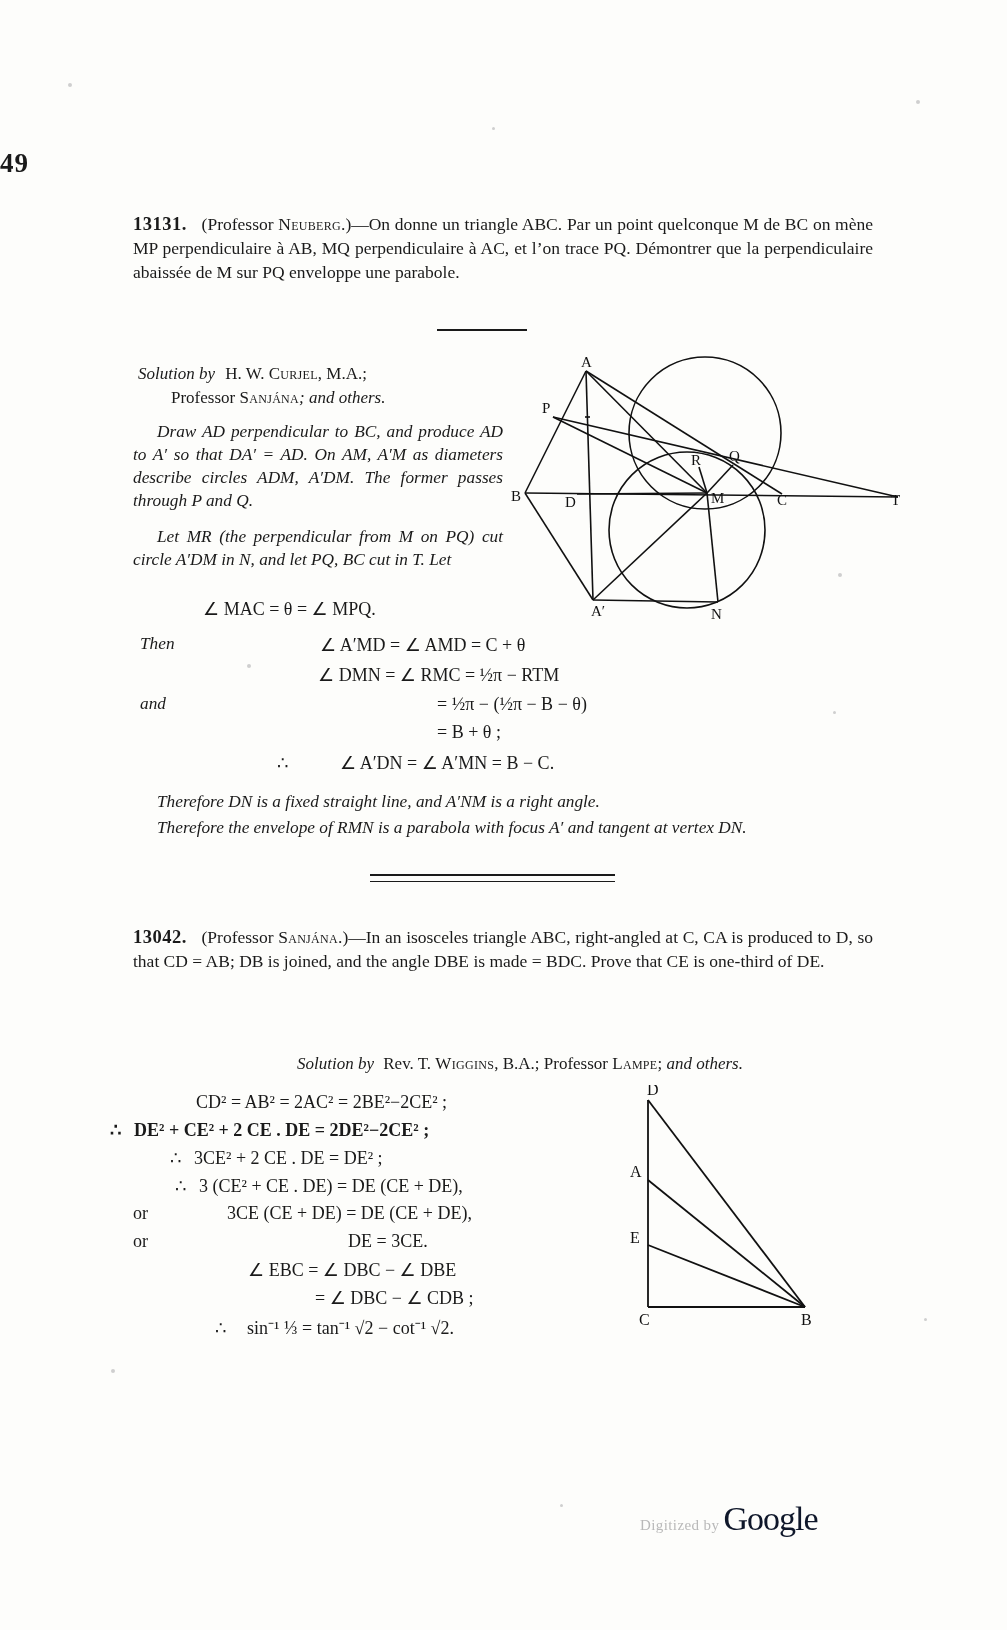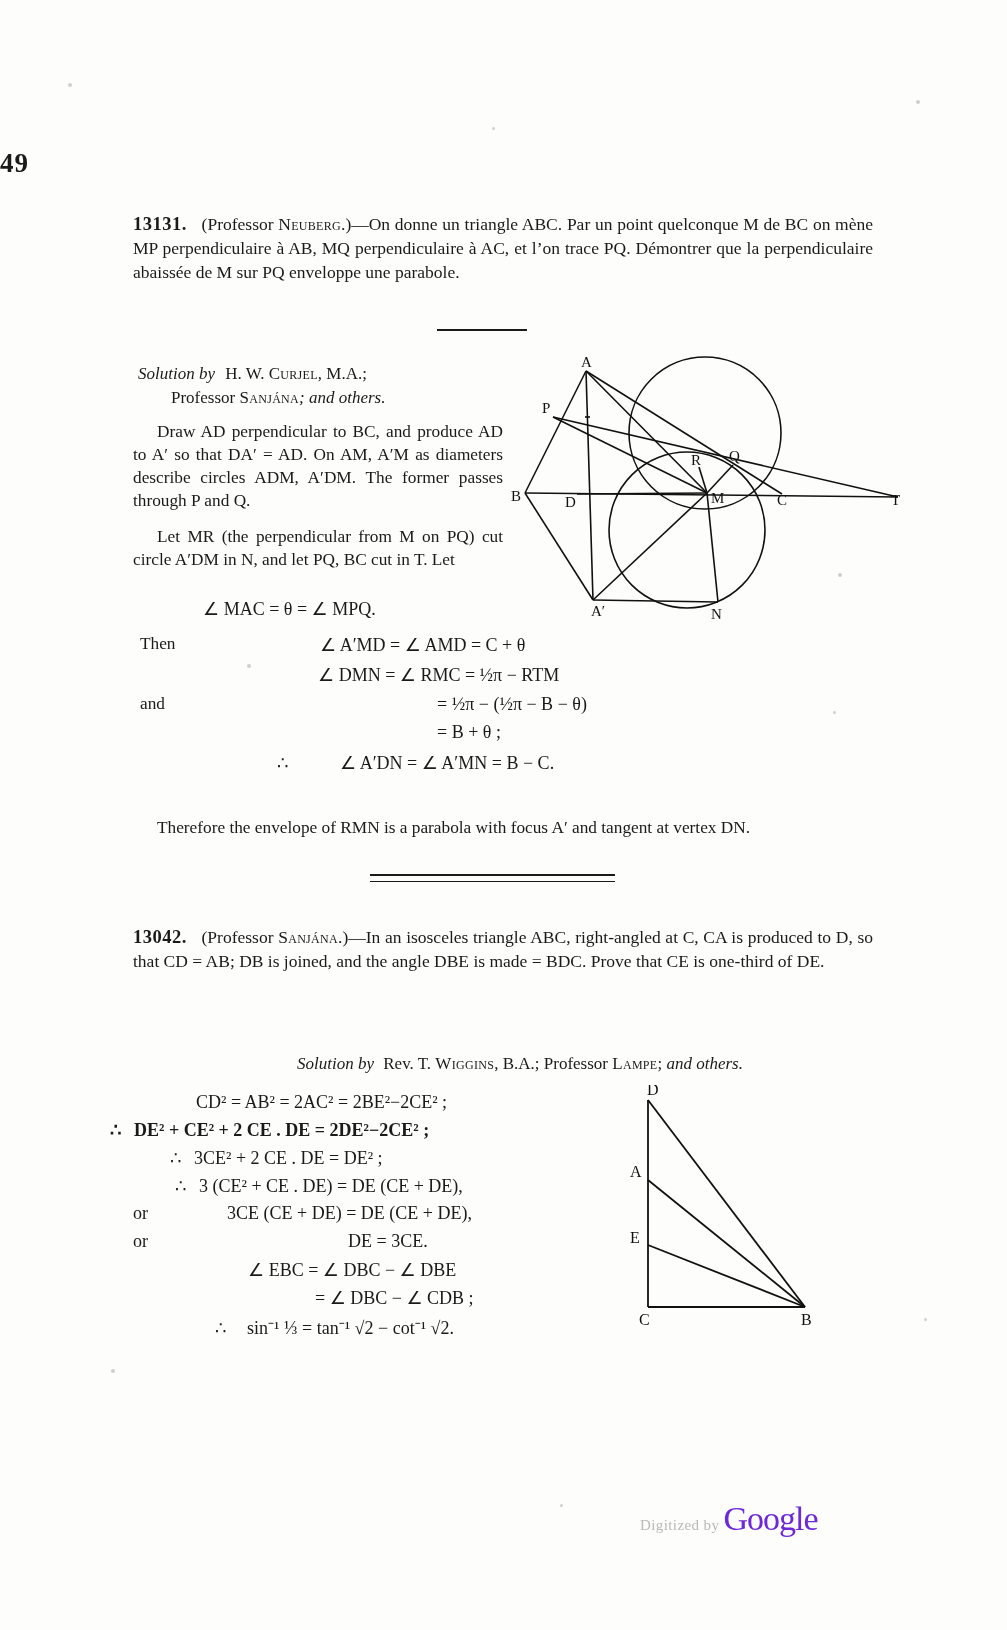--- a/index.html
+++ b/index.html
@@ -33,33 +33,33 @@
 
   .rule1 {
     position:absolute; height:2px; background:#1a1a1a;
   }
   .rule2a, .rule2b {
     position:absolute; height:2px; background:#1a1a1a;
   }
 
   .solution-line { font-size:17px; }
 
-  .body-text { font-size:17.3px; line-height:1.33; }
+  .body-text { font-size:17.3px; line-height:1.33;font-style:italic; }
 
   .math { font-size:18px; font-family:"Liberation Serif", serif; }
 
   .fig { position:absolute; }
 
   .google-mark {
     position:absolute; left:640px; top:1500px;
     font-family:"Liberation Serif", serif;
     font-size:15px; color:#b9b9b9; letter-spacing:0.4px;
   }
   .google-word {
-    font-size:34px; color:#6d28d9; letter-spacing:-1px;
+    font-size:34px; color:#0f172a; letter-spacing:-1px;
     font-family:"Liberation Serif", serif;
   }
 </style>
 </head>
 <body>
 
 <div class="page">
 
   <div class="speck" style="left:68px;top:83px;width:4px;height:4px;"></div>
   <div class="speck" style="left:916px;top:100px;width:4px;height:4px;"></div>
@@ -97,20 +97,21 @@
   <div class="col body-text" style="left:140px; top:632px;">Then</div>
   <div class="col body-text" style="left:140px; top:692px;">and</div>
 
   <div class="col math" style="left:320px; top:634px;">∠ A′MD = ∠ AMD = C + θ</div>
   <div class="col math" style="left:318px; top:664px;text-align:right;">∠ DMN = ∠ RMC = ½π − RTM</div>
   <div class="col math" style="left:437px; top:694px;">= ½π − (½π − B − θ)</div>
   <div class="col math" style="left:437px; top:722px;">= B + θ ;</div>
   <div class="col math" style="left:277px; top:752px;">∴</div>
   <div class="col math" style="left:340px; top:752px;">∠ A′DN = ∠ A′MN = B − C.</div>
 
+  <div class="col body-text" style="left:133px; top:790px; width:740px;"><span style="display:inline-block;width:24px;"></span><span>Therefore DN is a fixed straight line, and A′NM is a right angle.</span></div>
   <div class="col body-text" style="left:133px; top:816px; width:740px; text-align:justify;"><span style="display:inline-block;width:24px;"></span><span>Therefore the envelope of RMN is a parabola with focus A′ and tangent at vertex DN.</span></div>
 
   <div class="fig" style="left:505px; top:355px; width:405px; height:275px;">
     <svg width="405" height="275" viewBox="0 0 405 275">
       <g fill="none" stroke="#111" stroke-width="1.6">
 
         <circle cx="200" cy="78" r="76"></circle>
 
         <circle cx="182" cy="175" r="78"></circle>
 

